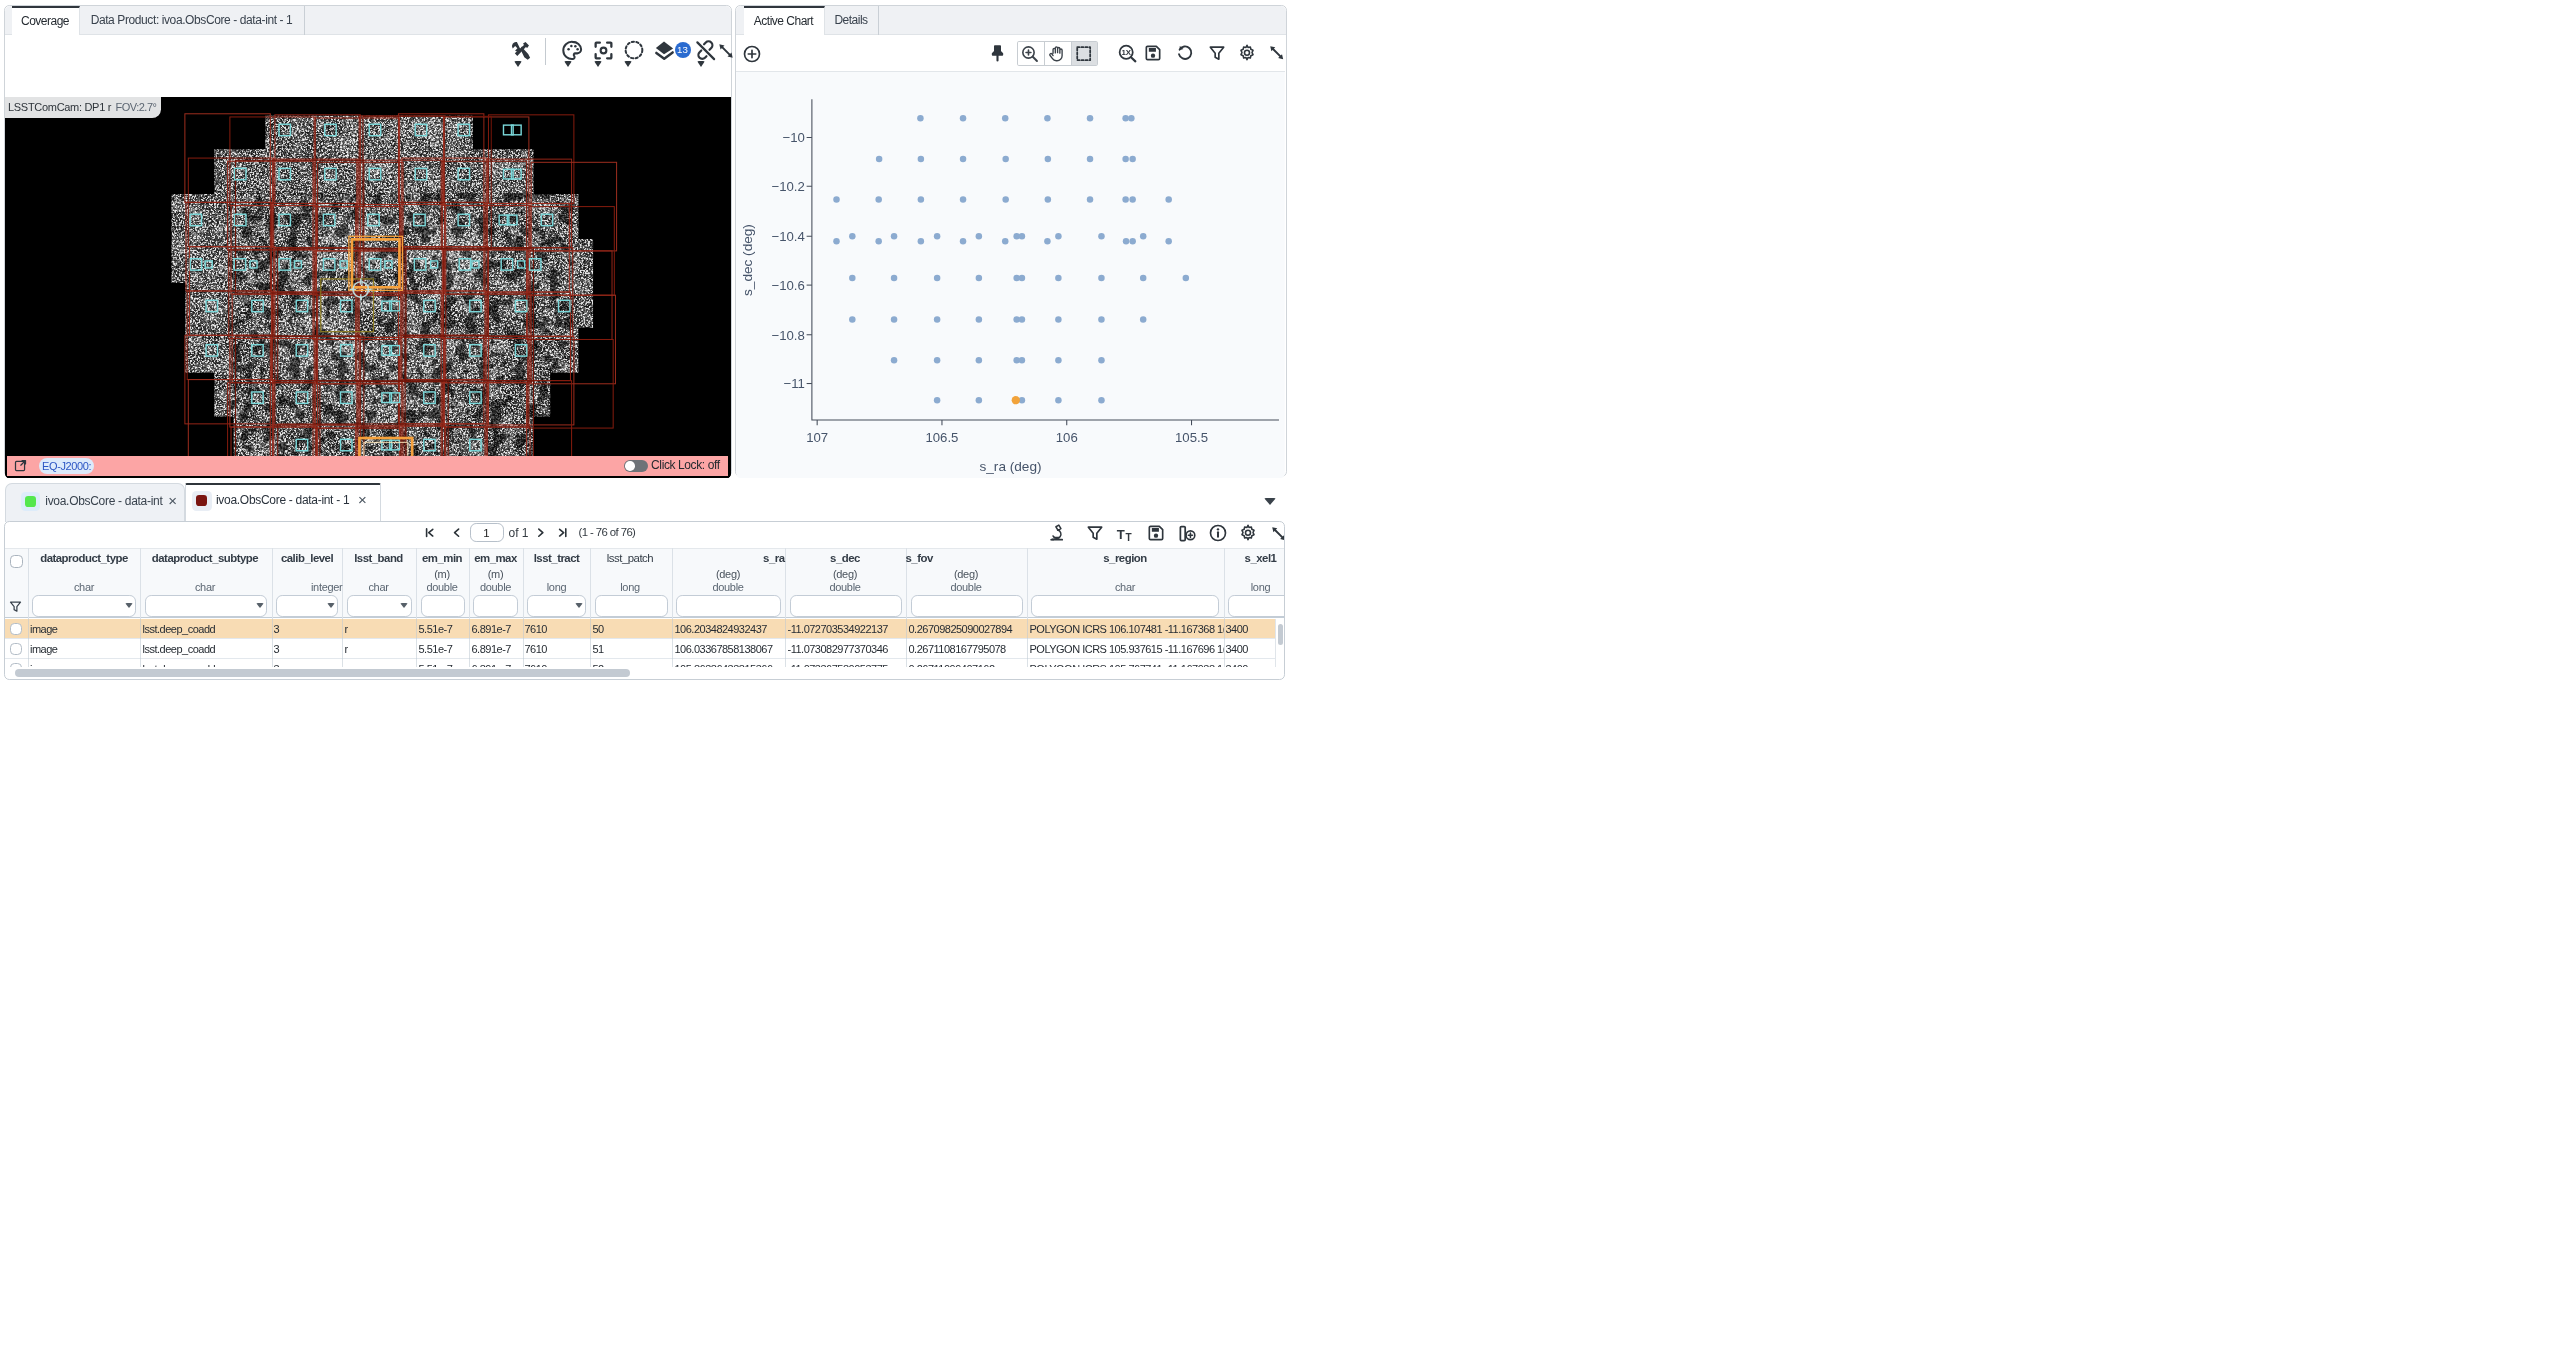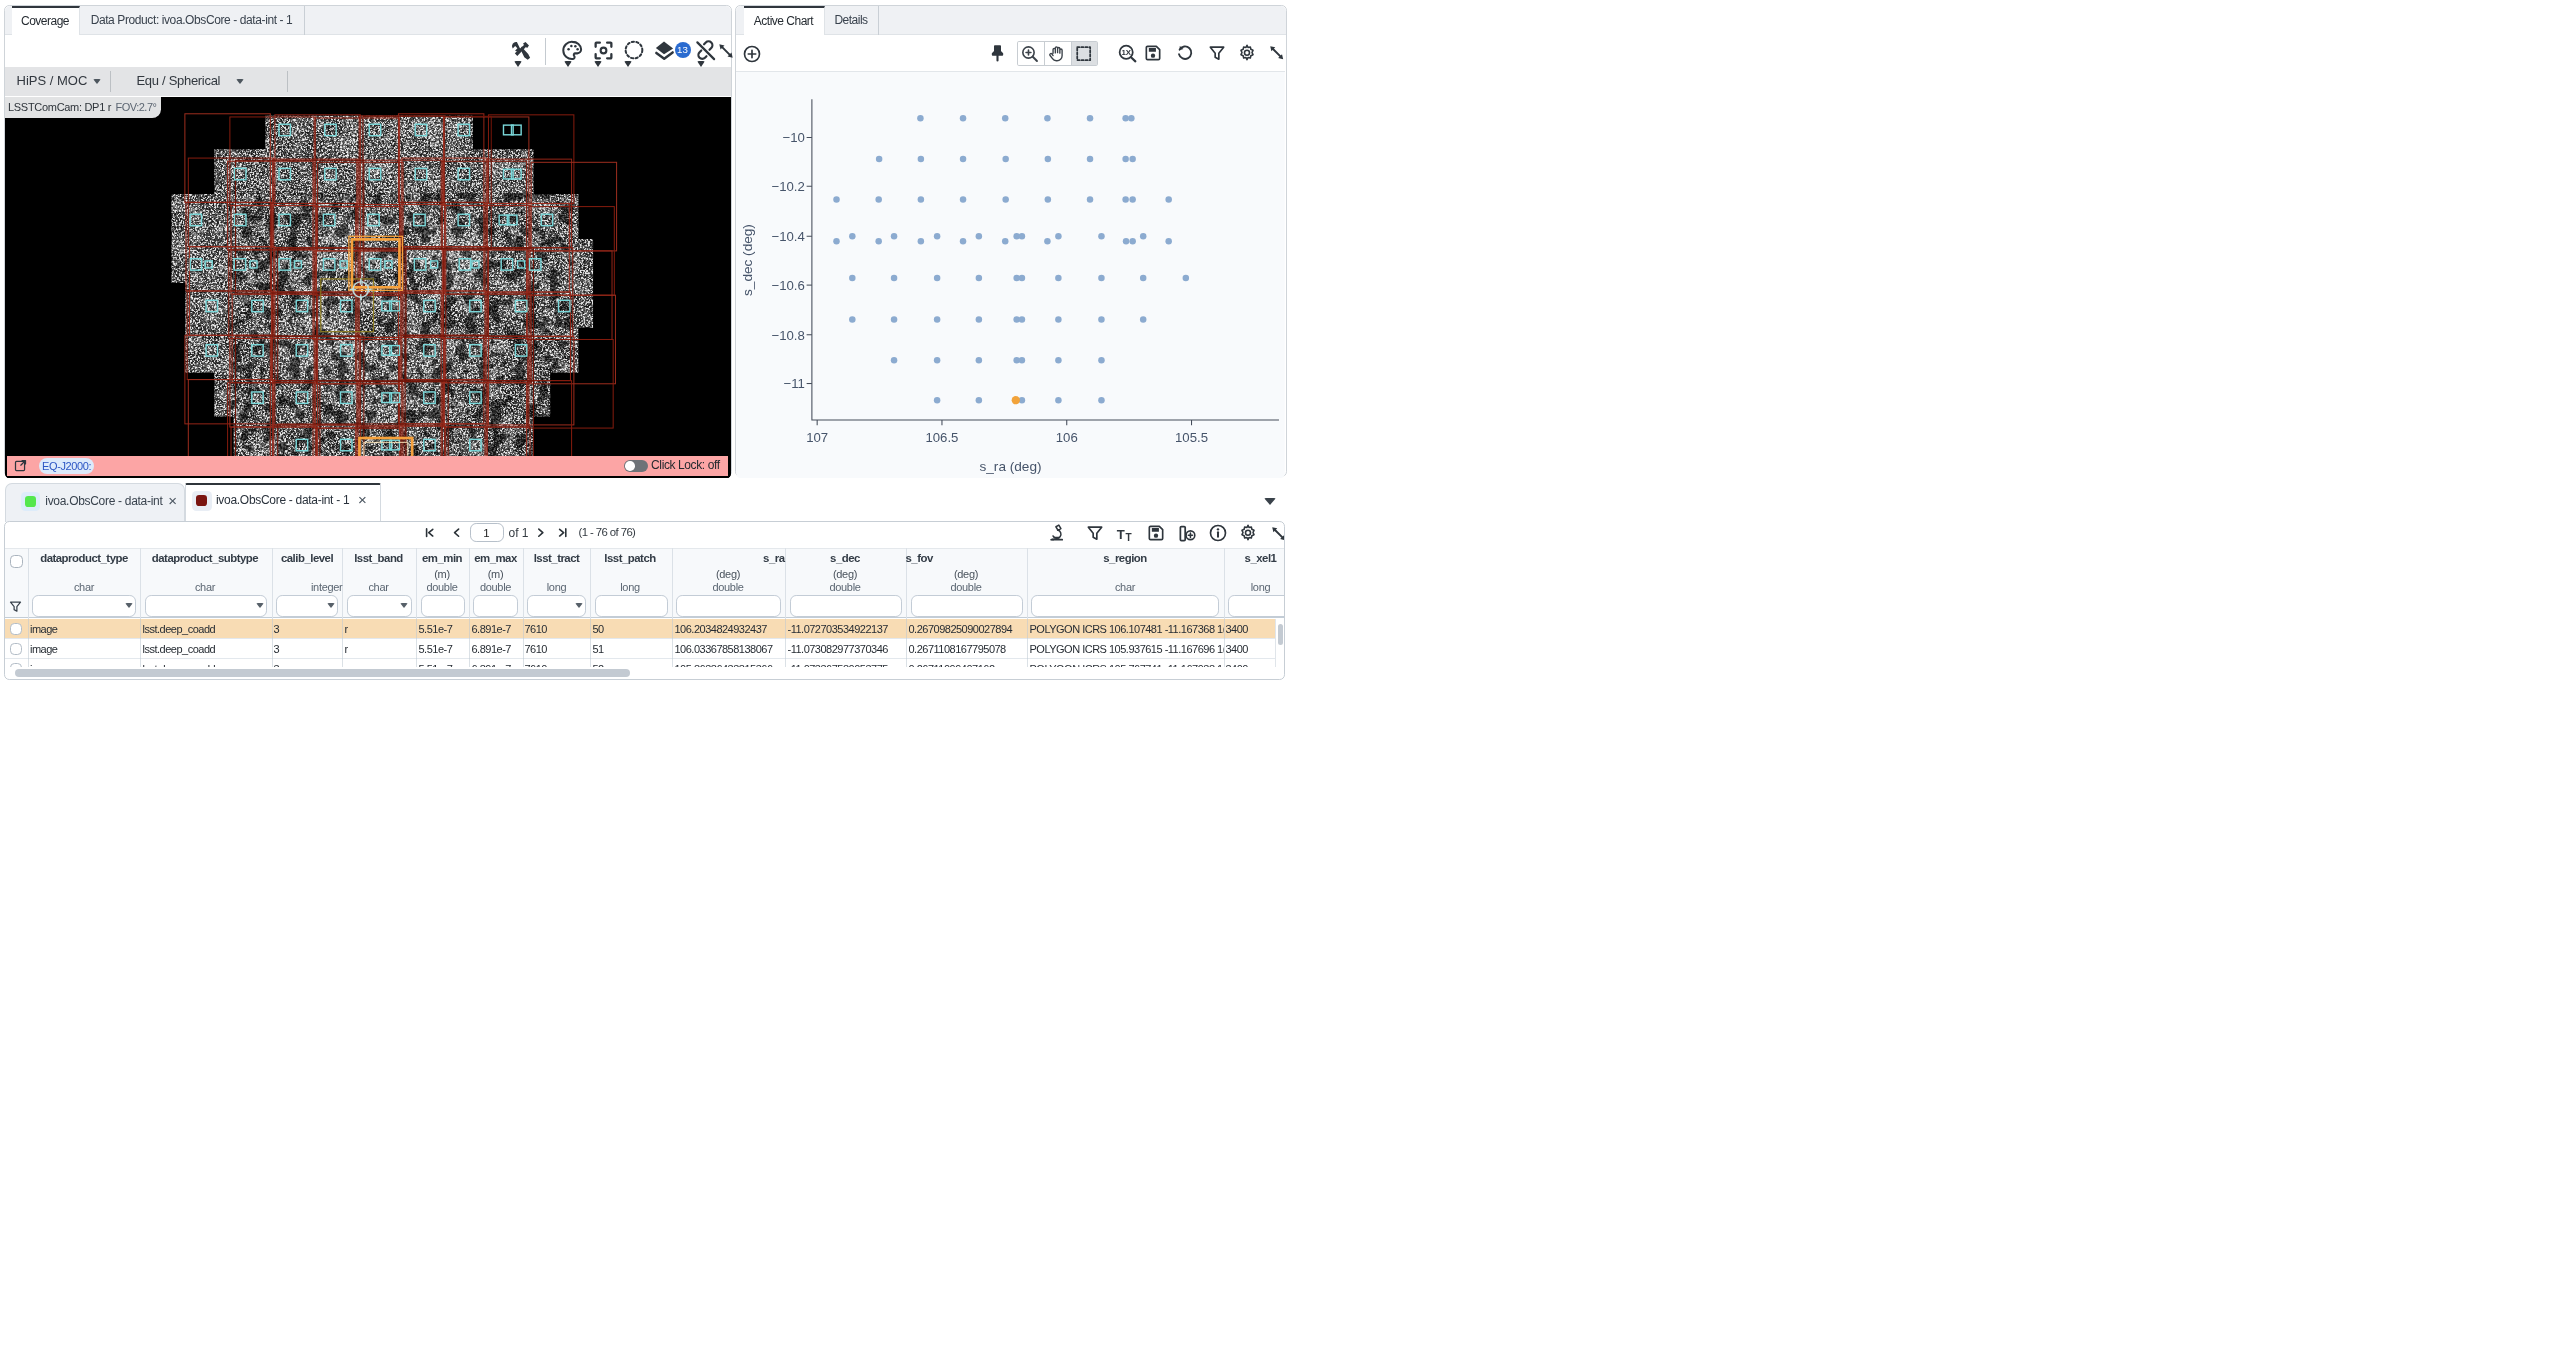--- a/index.html
+++ b/index.html
@@ -48,28 +48,20 @@
       <path d="M6.5 6.5 L17.5 17.5" stroke-width="2.4"></path>
       <path d="M4 4 l6.2 1.4 -4.8 4.8 Z" fill="#2f363d" stroke="none"></path>
       <path d="M20 20 l-6.2-1.4 4.8-4.8 Z" fill="#2f363d" stroke="none"></path>
     </svg>
     <div class="caret" style="left:509px;top:55px;border-left-width:4.8px;border-right-width:4.8px;border-top-width:6.2px;border-top-color:#2f363d"></div>
     <div class="caret" style="left:559px;top:55px;border-left-width:4.8px;border-right-width:4.8px;border-top-width:6.2px;border-top-color:#2f363d"></div>
     <div class="caret" style="left:589px;top:55px;border-left-width:4.8px;border-right-width:4.8px;border-top-width:6.2px;border-top-color:#2f363d"></div>
     <div class="caret" style="left:619px;top:55px;border-left-width:4.8px;border-right-width:4.8px;border-top-width:6.2px;border-top-color:#2f363d"></div>
     <div class="caret" style="left:692px;top:55px;border-left-width:4.8px;border-right-width:4.8px;border-top-width:6.2px;border-top-color:#2f363d"></div>
     <div class="abs" style="left:670px;top:36px;width:16px;height:16px;border-radius:50%;background:#2a6bd0;color:#fff;font-size:9.7px;display:flex;align-items:center;justify-content:center;z-index:3">13</div>
-    <div class="abs" style="left:0;top:61px;width:726px;height:29.5px;background:#e3e4e6">
-      <span class="abs" style="left:12px;top:6.2px;font-size:13px;color:#32383f">HiPS / MOC</span>
-      <div class="caret" style="left:88px;top:12.3px"></div>
-      <div class="vdiv" style="left:105px;top:4.4px;height:21px;background:#bcc0c4"></div>
-      <span class="abs" style="left:132px;top:6.2px;font-size:13px;letter-spacing:-0.3px;color:#32383f">Equ / Spherical</span>
-      <div class="caret" style="left:231px;top:12.3px"></div>
-      <div class="vdiv" style="left:282px;top:4.4px;height:21px;background:#bcc0c4"></div>
-    </div>
     <div class="abs" style="left:0;top:91px;width:726px;height:381px;background:#000;overflow:hidden;border-radius:0 0 4.4px 4.4px">
       <svg width="726" height="381" viewBox="0 0 825.5 433.5" style="position:absolute;left:0;top:0">
         <defs>
           <filter id="nW" x="0%" y="0%" width="100%" height="100%">
             <feTurbulence type="fractalNoise" baseFrequency="0.55" numOctaves="2" seed="11" stitchTiles="stitch" result="t"></feTurbulence>
             <feColorMatrix in="t" type="matrix" values="0 0 0 0 1  0 0 0 0 1  0 0 0 0 1  0 0 0 7.5 -3.3" result="c"></feColorMatrix>
             <feGaussianBlur stdDeviation="0.45"></feGaussianBlur>
           </filter>
           <filter id="nB" x="0%" y="0%" width="100%" height="100%">
             <feTurbulence type="fractalNoise" baseFrequency="0.42" numOctaves="2" seed="77" stitchTiles="stitch" result="t"></feTurbulence>
@@ -895,21 +887,21 @@
     <span class="abs" style="left:411px;top:59px;width:53px;text-align:center;font-size:11px;letter-spacing:-0.3px;color:#5b6672">double</span>
     <div class="abs" style="left:416px;top:73px;width:44px;height:22px;background:#fff;border:0.9px solid #c3ccd6;border-radius:6.2px"></div>
     <span class="abs" style="left:464px;top:29.5px;width:54px;text-align:center;font-size:11.4px;letter-spacing:-0.5px;color:#333c46;font-weight:600">em_max</span>
     <span class="abs" style="left:464px;top:46px;width:54px;text-align:center;font-size:11px;letter-spacing:-0.3px;color:#49525c">(m)</span>
     <span class="abs" style="left:464px;top:59px;width:54px;text-align:center;font-size:11px;letter-spacing:-0.3px;color:#5b6672">double</span>
     <div class="abs" style="left:468px;top:73px;width:45px;height:22px;background:#fff;border:0.9px solid #c3ccd6;border-radius:6.2px"></div>
     <span class="abs" style="left:518px;top:29.5px;width:68px;text-align:center;font-size:11.4px;letter-spacing:-0.5px;color:#333c46;font-weight:600">lsst_tract</span>
     <span class="abs" style="left:518px;top:59px;width:68px;text-align:center;font-size:11px;letter-spacing:-0.3px;color:#5b6672">long</span>
     <div class="abs" style="left:522px;top:73px;width:59px;height:22px;background:#fff;border:0.9px solid #c3ccd6;border-radius:6.2px"></div>
     <div class="caret" style="left:570px;top:81px;border-left-width:4.4px;border-right-width:4.4px;border-top-width:5.3px;border-top-color:#576069"></div>
-    <span class="abs" style="left:585px;top:29.5px;width:81px;text-align:center;font-size:11.4px;letter-spacing:-0.5px;color:#333c46;font-weight:700">lsst_patch</span>
+    <span class="abs" style="left:585px;top:29.5px;width:81px;text-align:center;font-size:11.4px;letter-spacing:-0.5px;color:#333c46;font-weight:400">lsst_patch</span>
     <span class="abs" style="left:585px;top:59px;width:81px;text-align:center;font-size:11px;letter-spacing:-0.3px;color:#5b6672">long</span>
     <div class="abs" style="left:590px;top:73px;width:73px;height:22px;background:#fff;border:0.9px solid #c3ccd6;border-radius:6.2px"></div>
     <span class="abs" style="left:667px;top:29.5px;width:113px;text-align:right;font-size:11.4px;letter-spacing:-0.5px;color:#333c46;font-weight:600">s_ra</span>
     <span class="abs" style="left:667px;top:46px;width:113px;text-align:center;font-size:11px;letter-spacing:-0.3px;color:#49525c">(deg)</span>
     <span class="abs" style="left:667px;top:59px;width:113px;text-align:center;font-size:11px;letter-spacing:-0.3px;color:#5b6672">double</span>
     <div class="abs" style="left:671px;top:73px;width:105px;height:22px;background:#fff;border:0.9px solid #c3ccd6;border-radius:6.2px"></div>
     <span class="abs" style="left:780px;top:29.5px;width:121px;text-align:center;font-size:11.4px;letter-spacing:-0.5px;color:#333c46;font-weight:600">s_dec</span>
     <span class="abs" style="left:780px;top:46px;width:121px;text-align:center;font-size:11px;letter-spacing:-0.3px;color:#49525c">(deg)</span>
     <span class="abs" style="left:780px;top:59px;width:121px;text-align:center;font-size:11px;letter-spacing:-0.3px;color:#5b6672">double</span>
     <div class="abs" style="left:785px;top:73px;width:112px;height:22px;background:#fff;border:0.9px solid #c3ccd6;border-radius:6.2px"></div>

